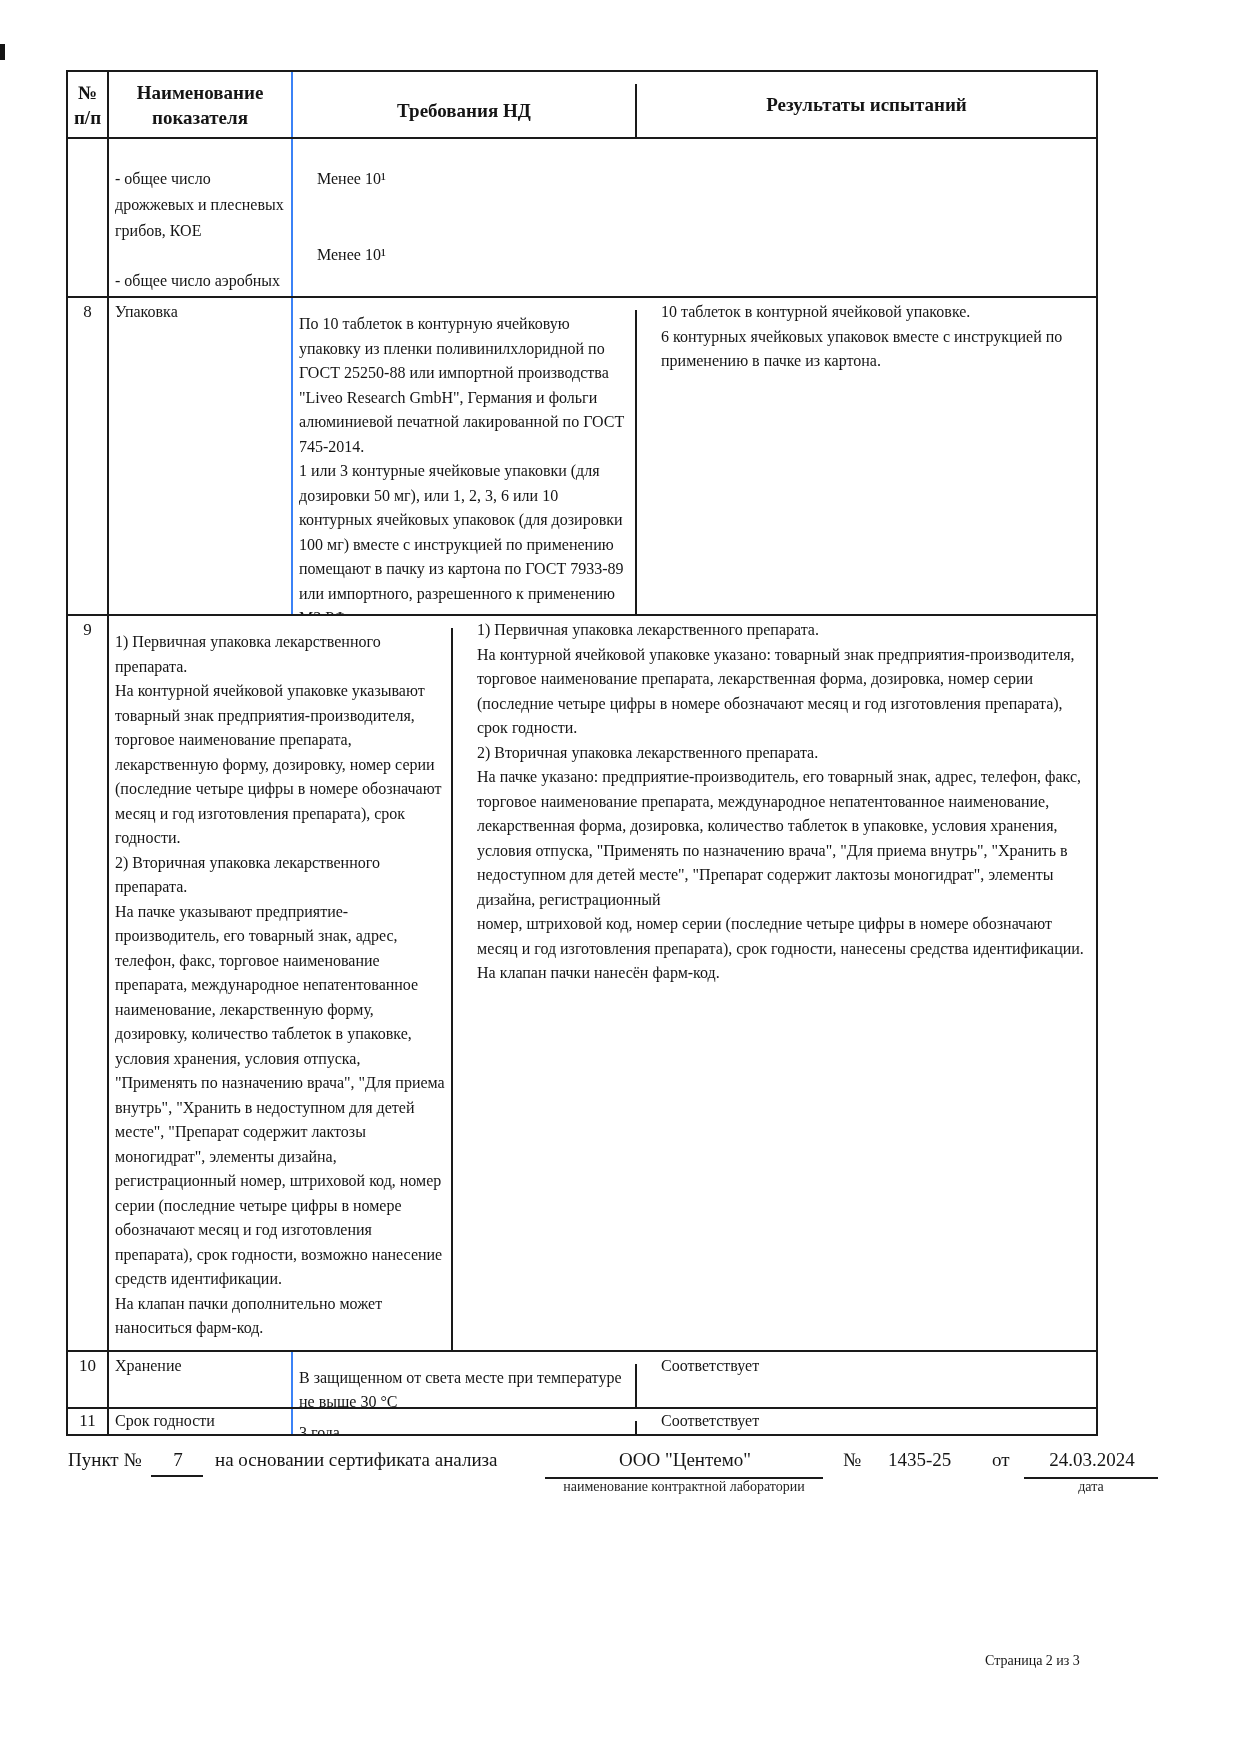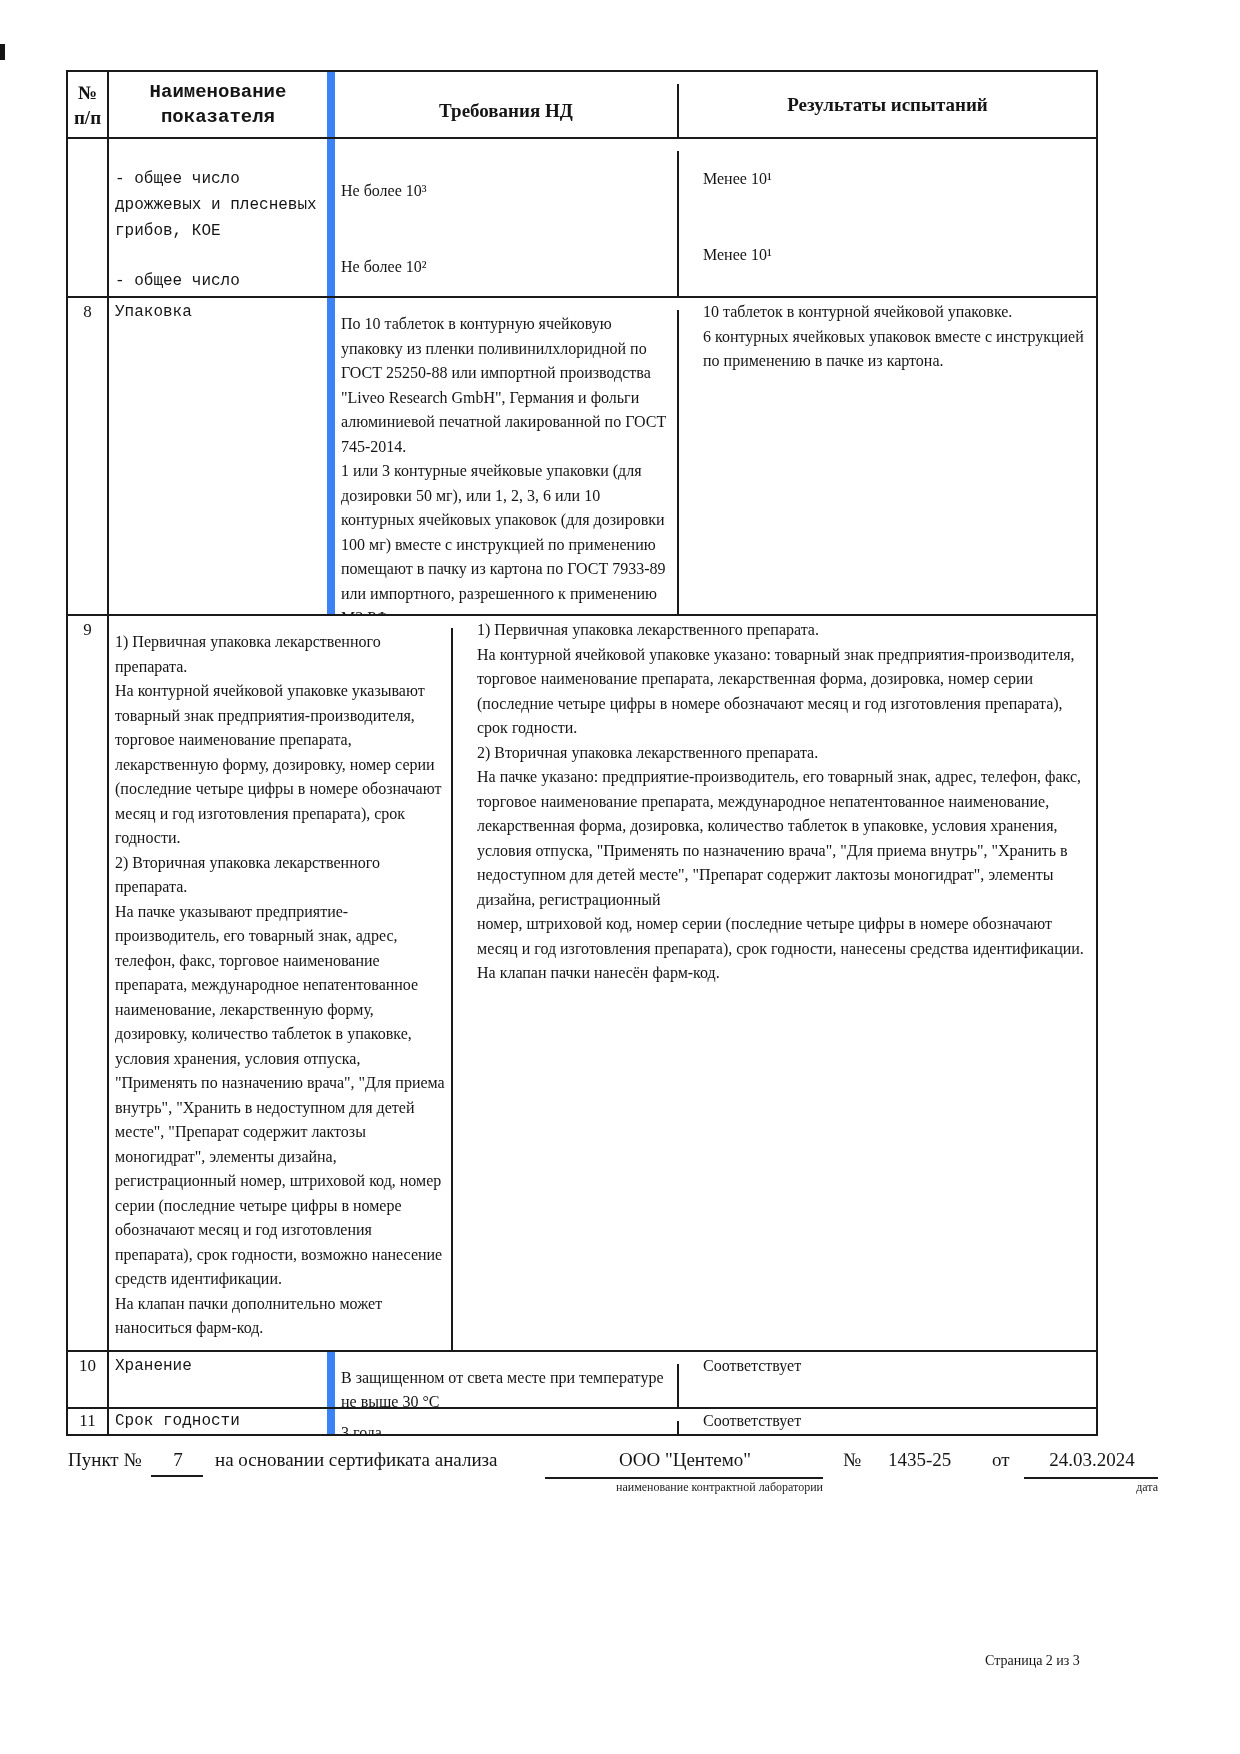--- a/index.html
+++ b/index.html
@@ -22,21 +22,21 @@
   .tr + .tr{border-top:2px solid #1a1a1a;}
   .td{
     box-sizing:border-box;
     padding:2px 6px;
     overflow:hidden;
     white-space:pre-line;
     font-size:16px;
     line-height:24px;
   }
   .c1{width:41px;border-right:2px solid #1a1a1a;text-align:center;padding:2px 2px;}
-  .c2{width:226px;border-right:8px solid #3b82f6;font-family:Liberation Mono, monospace;}
+  .c2{width:184px;border-right:2px solid #3b82f6;}
   .c3{width:344px;border-right:2px solid #1a1a1a;margin-top:12px;}
   .c4{flex:1;padding-left:24px;}
   .head{height:65px;}
   .head .td{
     font-weight:bold;font-size:19px;line-height:25px;
     display:flex;align-items:center;justify-content:center;
     text-align:center;padding:0 4px;
   }
   .micro{height:159px;}
   .micro .td{padding-top:3px;}
@@ -63,22 +63,22 @@
   .f-lab{left:560px;width:250px;text-align:center;}
   .f-numsign{left:843px;}
   .f-cert{left:888px;}
   .f-from{left:992px;}
   .f-date{left:1030px;width:124px;text-align:center;}
   .uline{position:absolute;border-top:2px solid #1a1a1a;height:0;}
   .u-point{left:151px;top:27px;width:52px;}
   .u-lab{left:545px;top:29px;width:278px;}
   .u-date{left:1024px;top:29px;width:134px;}
   .cap{
-    position:absolute;font-size:12px;line-height:12px;
-    text-align:right;white-space:nowrap;color:#222;
+    position:absolute;font-size:14px;line-height:12px;
+    text-align:center;white-space:nowrap;color:#222;
   }
   .cap-lab{left:545px;top:33px;width:278px;}
   .cap-date{left:1024px;top:33px;width:134px;}
   .pagenum{position:absolute;left:985px;top:1653px;font-size:14px;}
 </style>
 </head>
 <body>
 
 <div class="page">
 
@@ -96,25 +96,20 @@
     </div>
 
     <div class="tr micro">
       <div class="td c1"></div>
       <div class="td c2">
         <div class="m m2">- общее число
 дрожжевых и плесневых
 грибов, КОЕ</div>
         <div class="m m1">- общее число аэробных
 микроорганизмов, КОЕ</div>
-        
-      </div>
-      <div class="td c3">
-        <div class="m m1">Не более 10³</div>
-        <div class="m m2">Не более 10²</div>
         
       </div>
       <div class="td c4">
         <div class="m m1">Менее 10¹</div>
         <div class="m m2">Менее 10¹</div>
         
       </div>
     </div>
 
     <div class="tr r8">

